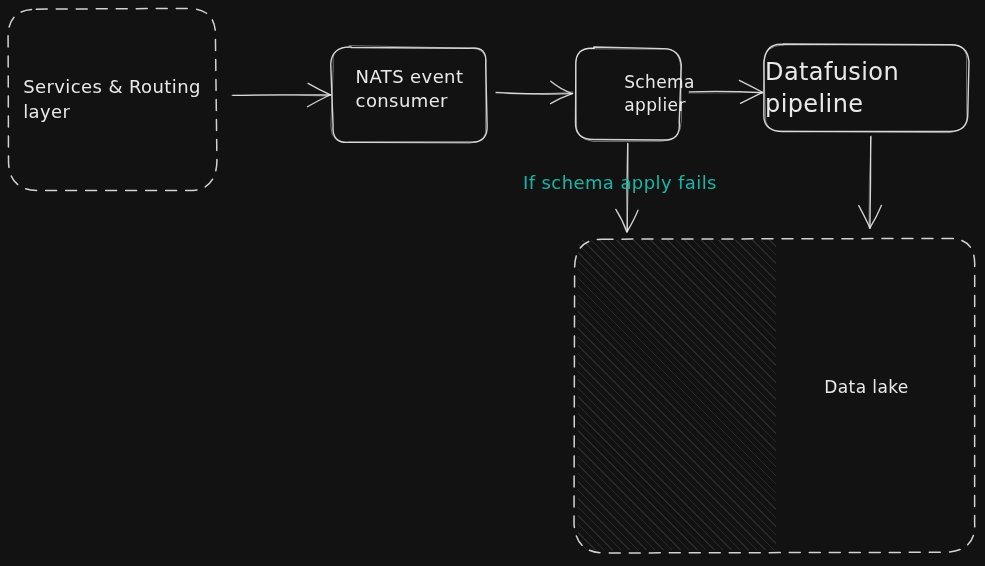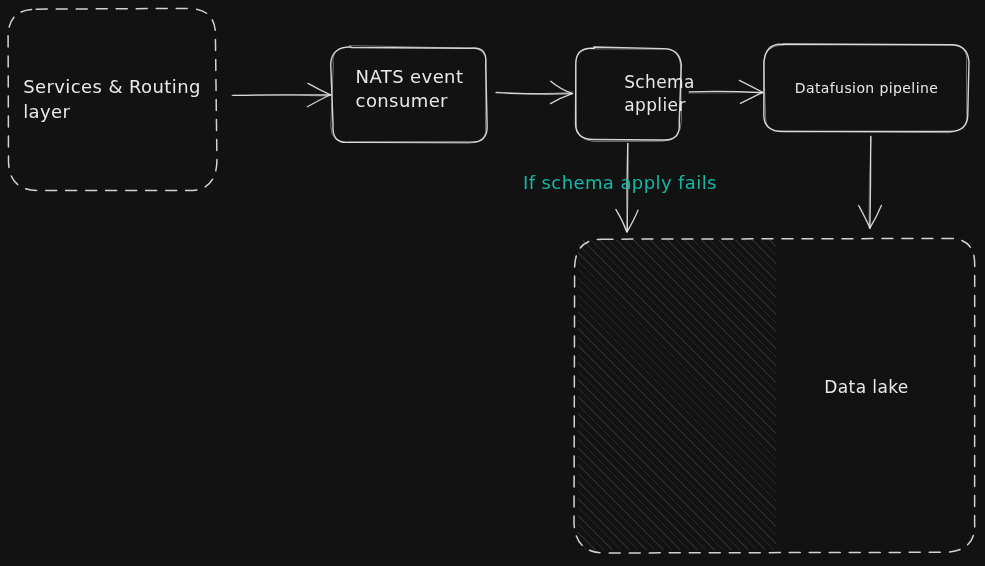--- a/index.html
+++ b/index.html
@@ -90,20 +90,20 @@
 
   <div class="node-label" id="lbl-services" style="left: 8px; top: 9px; width: 208px; height: 181px; font-size: 18px;">Services &amp; Routing
 layer</div>
 
   <div class="node-label" id="lbl-nats" style="left: 332px; top: 47px; width: 155px; height: 84px; font-size: 18px;">NATS event
 consumer</div>
 
   <div class="node-label" id="lbl-schema" style="left: 575px; top: 48px; width: 105px; height: 92px; font-size: 17px; margin-left: 32px;">Schema
 applier</div>
 
-  <div class="node-label" id="lbl-datafusion" style="left: 765px; top: 44px; width: 203px; height: 88px; font-size: 14px;">Datafusion pipeline</div>
+  <div class="node-label" id="lbl-datafusion" style="left: 765px; top: 44px; width: 203px; height: 88px; font-size: 24px;">Datafusion pipeline</div>
 
 
   <div class="node-label" id="lbl-data-lake" style="left: 768px; top: 232px; width: 197px; height: 310px; font-size: 17px;">Data lake</div>
 
   <div class="edge-label" id="lbl-if-schema" style="left: 523px; top: 172px;">If schema apply fails</div>
 
 </div>
 
 </body></html>

